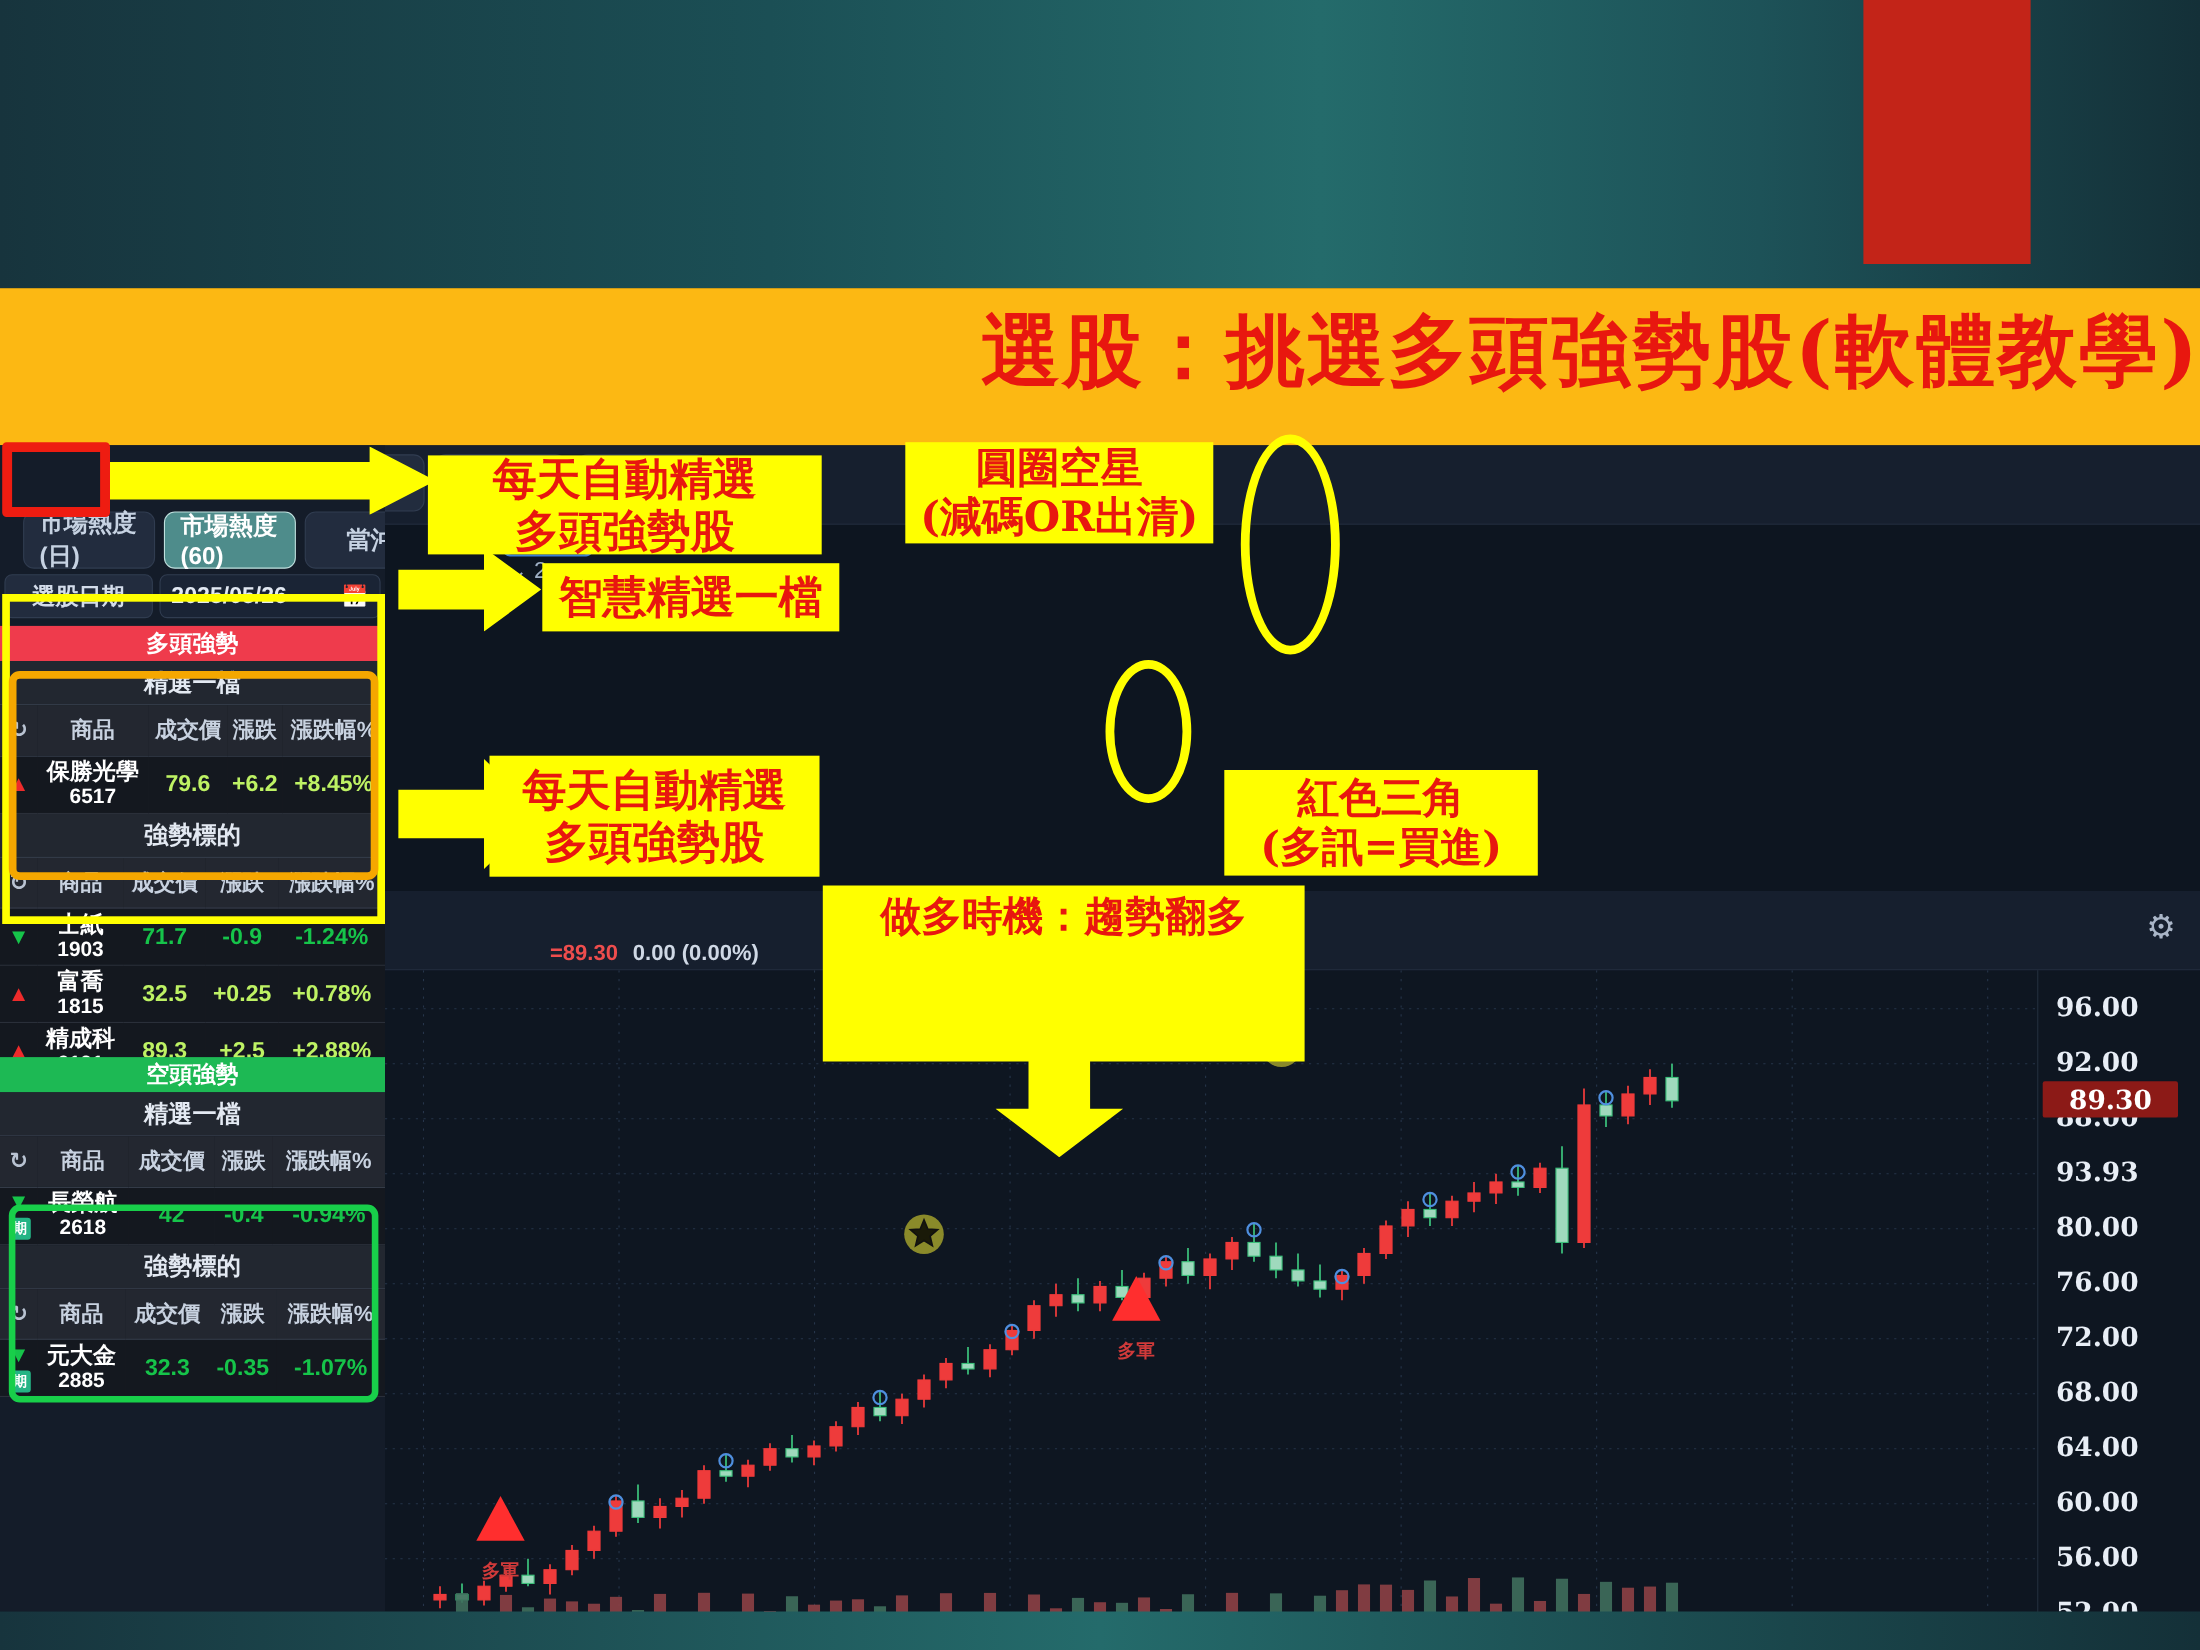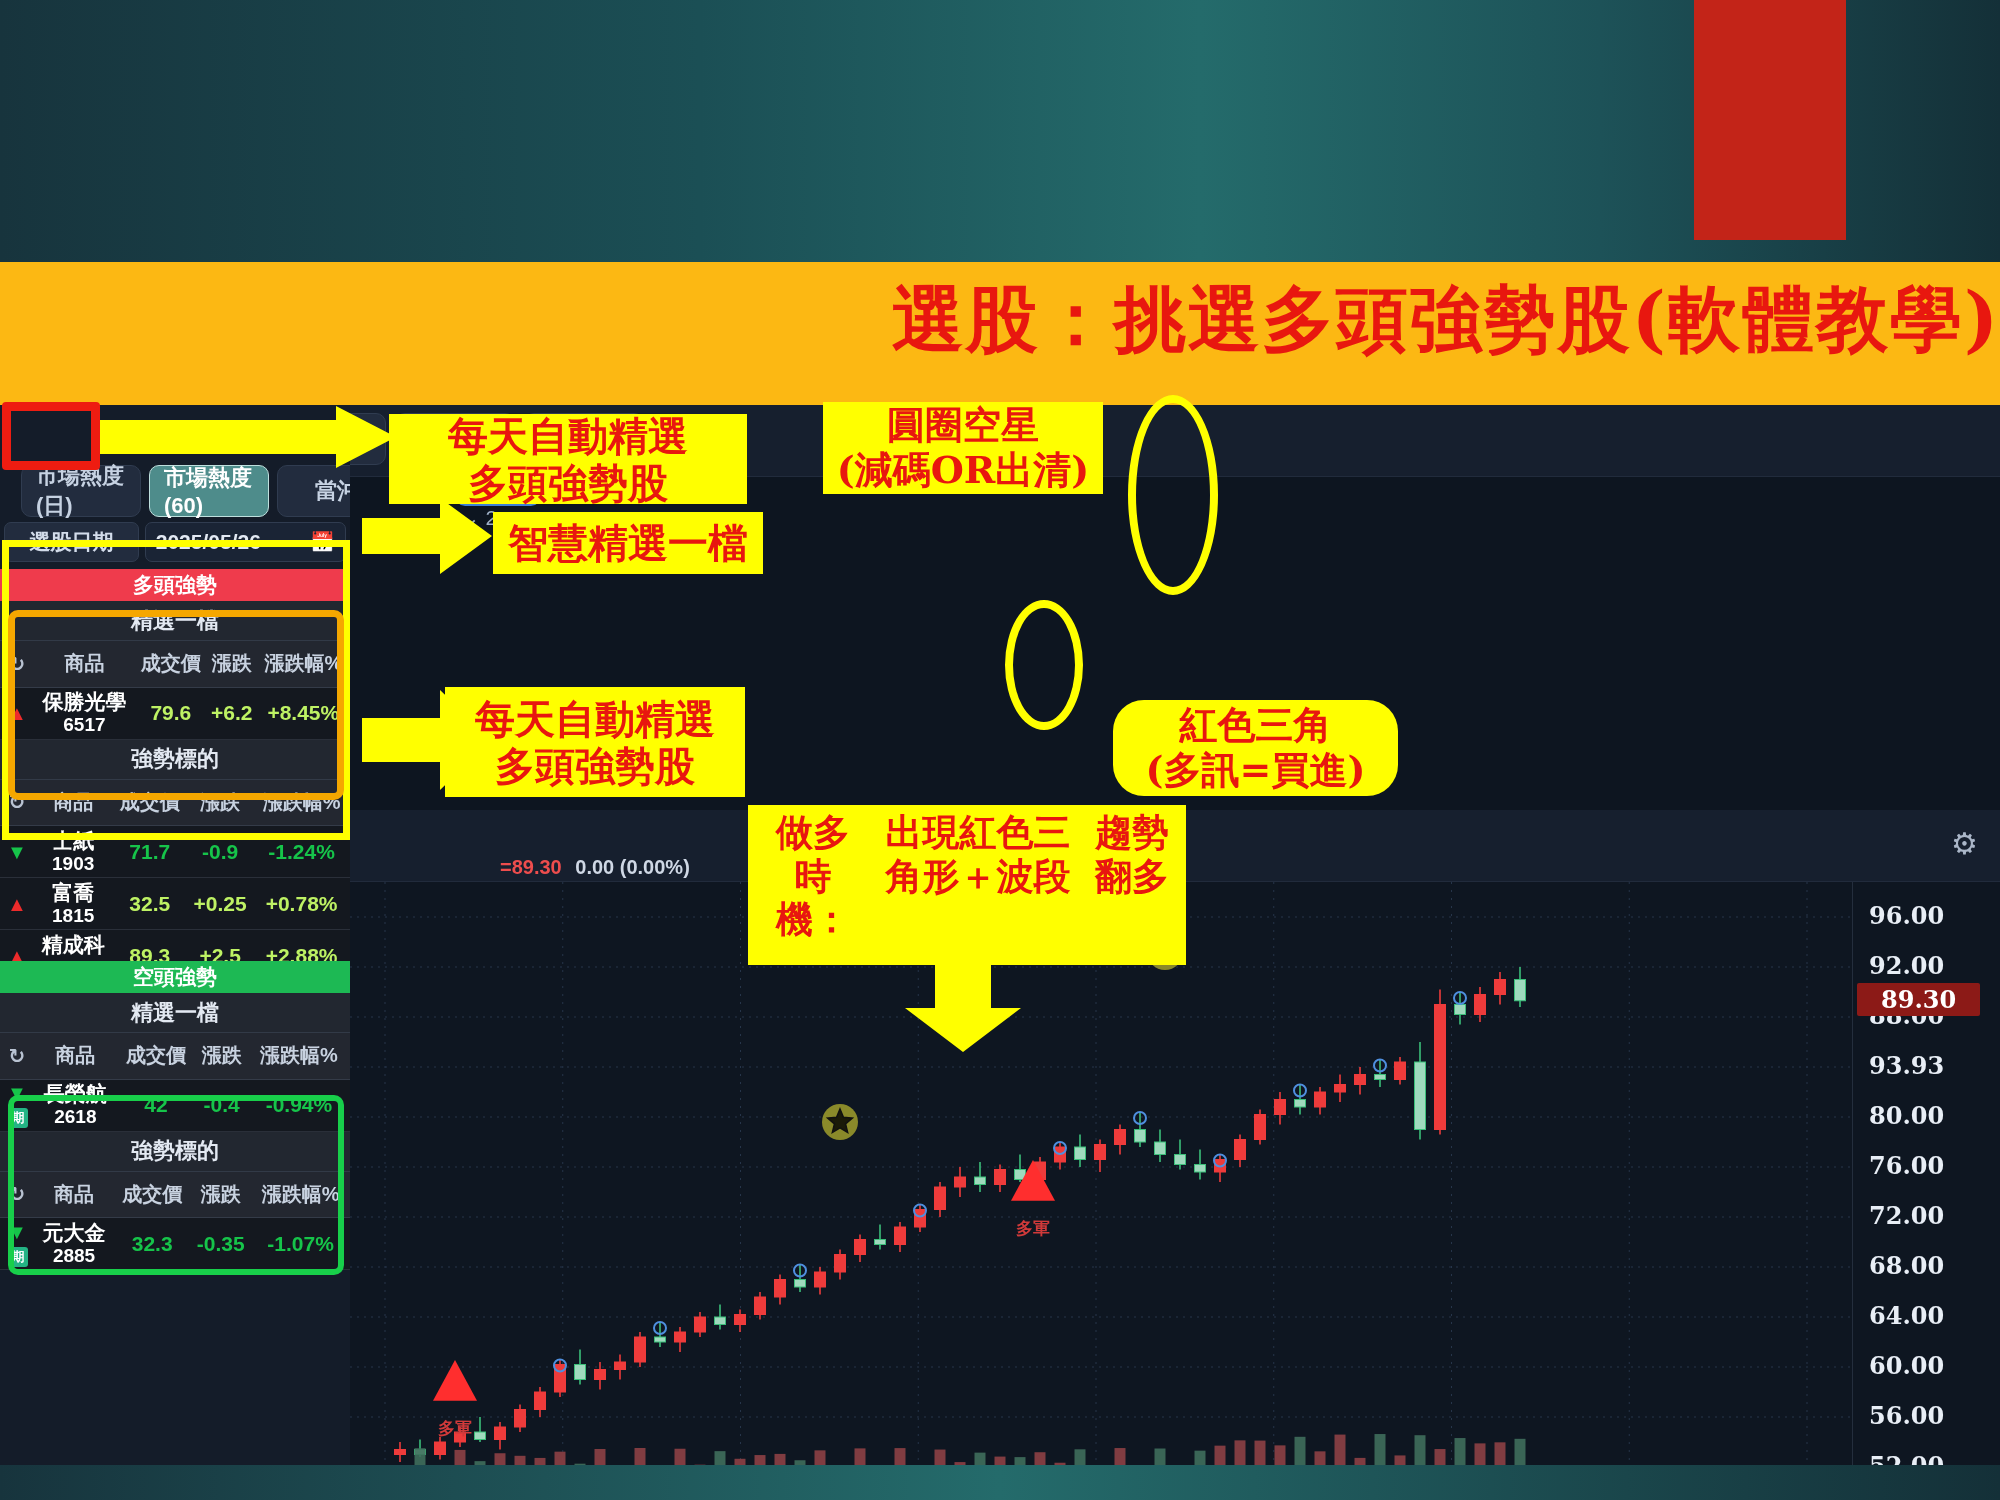--- a/index.html
+++ b/index.html
@@ -609,28 +609,27 @@
 <div class="callout" style="left:445px; top:687px; width:300px; height:110px; font-size:40px; display:flex; flex-direction:column; justify-content:center;">
   <div>每天自動精選</div>
   <div>多頭強勢股</div>
 </div>
 
 <div class="callout" style="left:823px; top:402px; width:280px; height:92px; font-size:38px; display:flex; flex-direction:column; justify-content:center;">
   <div>圓圈空星</div>
   <div>(減碼OR出清)</div>
 </div>
 
-<div class="callout" style="left:1113px; top:700px; width:285px; height:96px; font-size:38px; display:flex; flex-direction:column; justify-content:center;border-radius:31px;">
+<div class="callout" style="left:1113px; top:700px; width:285px; height:96px; font-size:38px; display:flex; flex-direction:column; justify-content:center;">
   <div>紅色三角</div>
   <div>(多訊=買進)</div>
 </div>
 
 <div class="callout" style="left:748px; top:805px; width:438px; height:160px; font-size:37px; display:flex; flex-direction:row; justify-content:center;">
   <div>做多時機：</div>
-  <div>出現紅色三角形＋波段</div>
   <div>趨勢翻多</div>
 </div>
 
 <div class="ell" style="left:1128px; top:395px; width:90px; height:200px;"></div>
 <div class="ell" style="left:1005px; top:600px; width:78px; height:130px;"></div>
 
 <svg class="bigarrow" style="left:905px; top:960px;" width="116" height="92">
   <polygon points="30,0 86,0 86,48 116,48 58,92 0,48 30,48" fill="#ffff00"></polygon>
 </svg>
 

